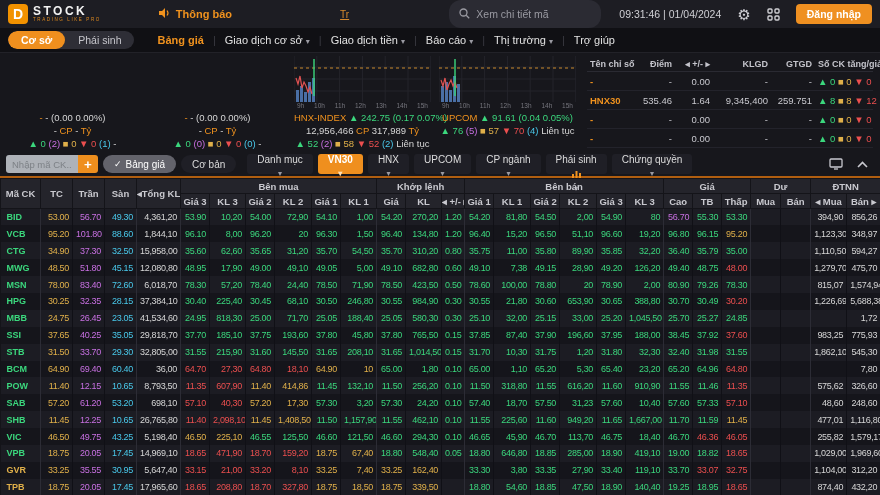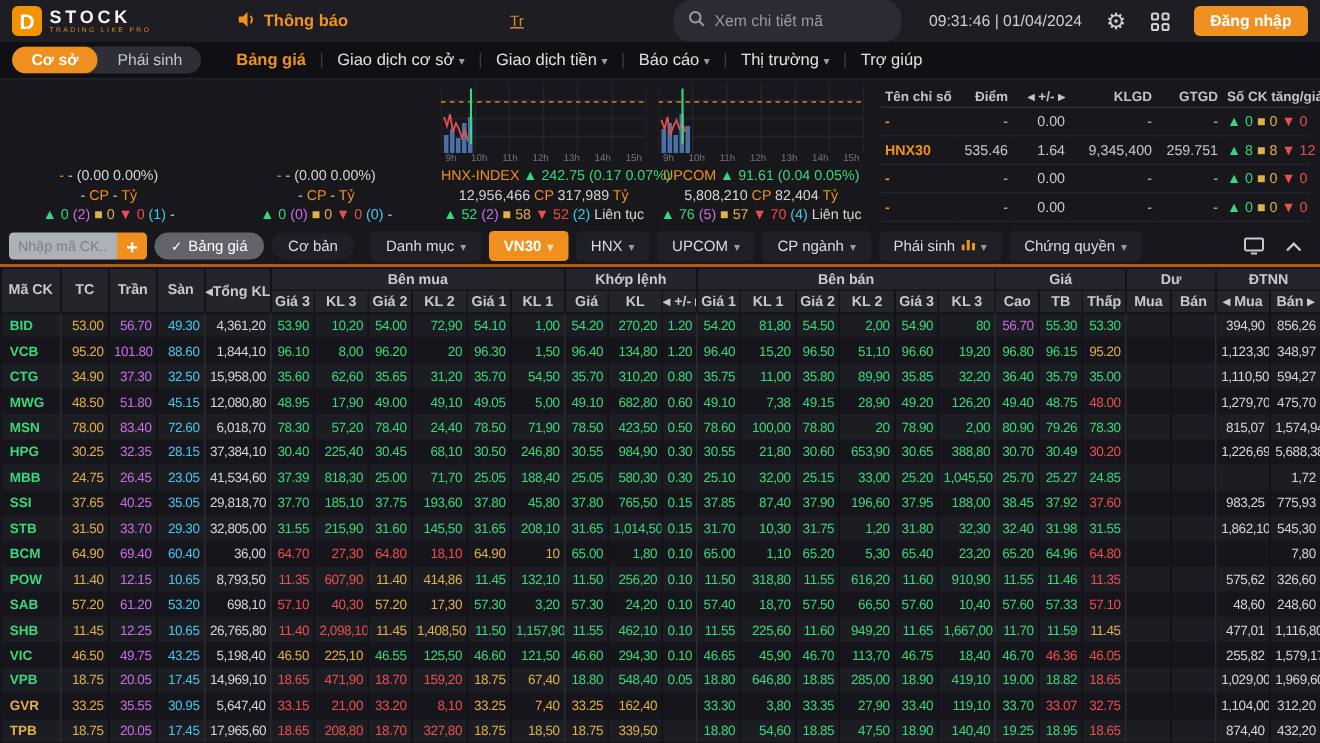--- a/index.html
+++ b/index.html
@@ -59,21 +59,21 @@
     border-bottom:2px solid #b05e10; }
   .code-input { display:flex; height:18px; }
   .code-input input { width:72px; background:#aeb2b8; border:none; outline:none; border-radius:3px 0 0 3px;
     font-size:9.5px; padding:0 6px; color:#55585c; font-family:inherit; }
   .code-input input::placeholder { color:#7d8186; }
   .add-btn { width:20px; background:#ef8f1e; color:#fff; border:none; border-radius:0 3px 3px 0; font-weight:bold; cursor:pointer; }
   .pill { height:18px; border-radius:9px; display:flex; align-items:center; padding:0 11px; font-size:10px; cursor:pointer; white-space:nowrap; }
   .pill.gray { background:#63636b; color:#fff; gap:4px; }
   .pill.dark { background:#1f1f26; color:#dcdcdc; }
   .ftab { height:20px; background:#1f1f26; border-radius:3px; display:flex; align-items:center; gap:4px;
-    padding:0 10px; font-size:10px; color:#dcdcdc; cursor:pointer; white-space:nowrap; }
+    padding:0 10px; font-size:10px; color:#dcdcdc; cursor:pointer; white-space:nowrap;flex-direction:column; }
   .ftab.active { background:#ef8f1e; color:#fff; font-weight:bold; }
   .ftab .caret { font-size:8px; color:#9a9aa2; }
   .ftab.active .caret { color:#ffe0b3; }
   .fb-right { margin-left:auto; display:flex; gap:14px; align-items:center; padding-right:6px; }
   .fb-right .ic { color:#c9c9cf; cursor:pointer; display:flex; align-items:center; }
 
   
   .pt { width:880px; border-collapse:collapse; table-layout:fixed; }
   .pt thead th { background:#24242b; color:#c9c9cf; font-size:9.5px; font-weight:bold; height:15px;
     border:1px solid #141419; white-space:nowrap; overflow:hidden; }
@@ -226,21 +226,20 @@
           <div class="axis">
             <span>9h</span>
             <span>10h</span>
             <span>11h</span>
             <span>12h</span>
             <span>13h</span>
             <span>14h</span>
             <span>15h</span>
           </div>
           <div class="pline"><span class="o">UPCOM</span><span class="sym-up"> ▲ </span><span class="sym-up">91.61 </span><span class="sym-up">(0.04 0.05%)</span></div>
-          <div class="pline"><span class="w">5,808,210 </span><span class="o">CP</span><span class="w"> 82,404 </span><span class="o">Tỷ</span></div>
           <div class="pline"><span class="sym-up">▲ 76 </span><span class="sym-ceil">(5) </span><span class="sym-ref">■ 57 </span><span class="sym-down">▼ 70 </span><span class="sym-floor">(4) </span><span class="w">Liên tục</span></div>
         </div>
       </div>
     <div class="idx-wrap">
       <table class="idx">
         <colgroup>
             <col style="width:50px">
             <col style="width:38px">
             <col style="width:38px">
             <col style="width:58px">
@@ -600,21 +599,21 @@
           <td class="wt gb"></td>
           <td class="wt">1,226,69</td>
           <td class="wt">5,688,38</td>
         </tr>
         <tr>
           <td class="sym g gb">MBB</td>
           <td class="y">24.75</td>
           <td class="p">26.45</td>
           <td class="c gb">23.05</td>
           <td class="wt gb">41,534,60</td>
-          <td class="g">37.39</td>
+          <td class="g">24.95</td>
           <td class="g">818,30</td>
           <td class="g">25.00</td>
           <td class="g">71,70</td>
           <td class="g">25.05</td>
           <td class="g gb">188,40</td>
           <td class="g">25.05</td>
           <td class="g">580,30</td>
           <td class="g gb">0.30</td>
           <td class="g">25.10</td>
           <td class="g">32,00</td>
@@ -757,21 +756,21 @@
           <td class="y">57.20</td>
           <td class="y">17,30</td>
           <td class="g">57.30</td>
           <td class="g gb">3,20</td>
           <td class="g">57.30</td>
           <td class="g">24,20</td>
           <td class="g gb">0.10</td>
           <td class="g">57.40</td>
           <td class="g">18,70</td>
           <td class="g">57.50</td>
-          <td class="g">66,50</td>
+          <td class="g">31,23</td>
           <td class="g">57.60</td>
           <td class="g gb">10,40</td>
           <td class="g">57.60</td>
           <td class="g">57.33</td>
           <td class="r gb">57.10</td>
           <td class="wt"></td>
           <td class="wt gb"></td>
           <td class="wt">48,60</td>
           <td class="wt">248,60</td>
         </tr>

